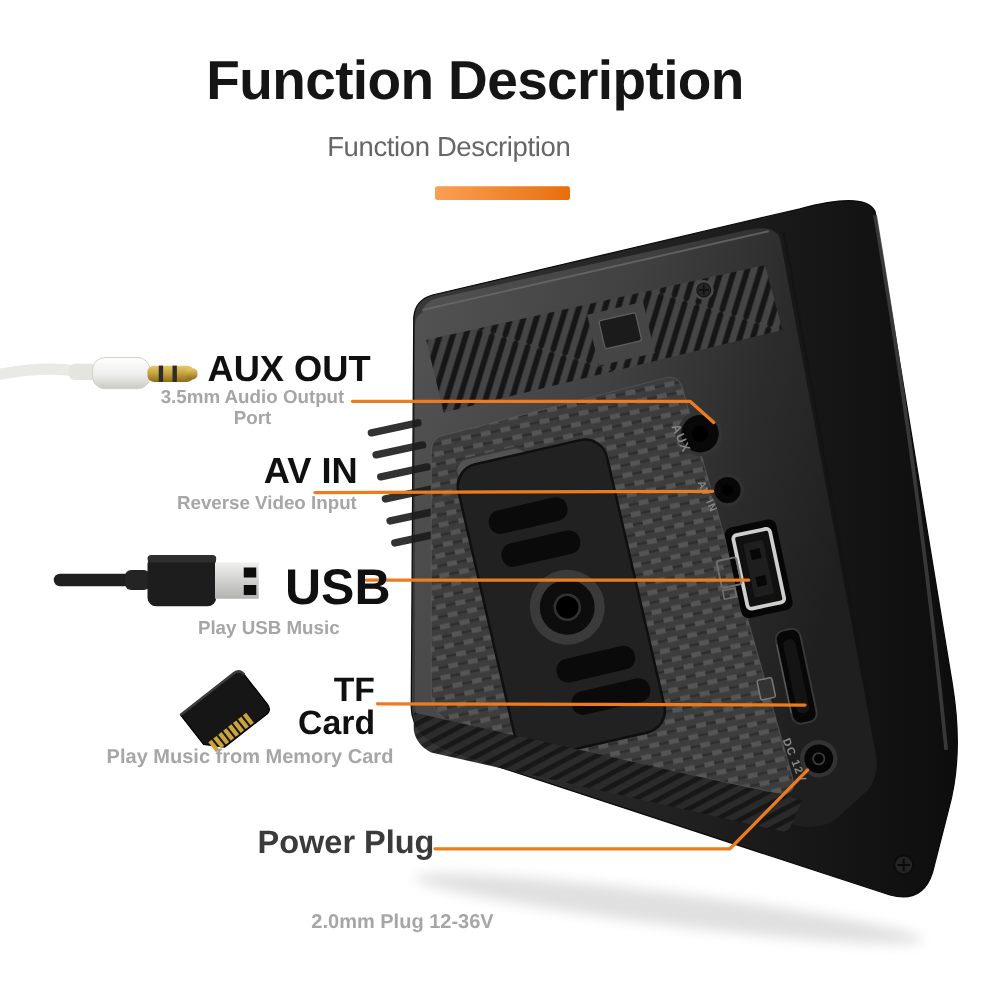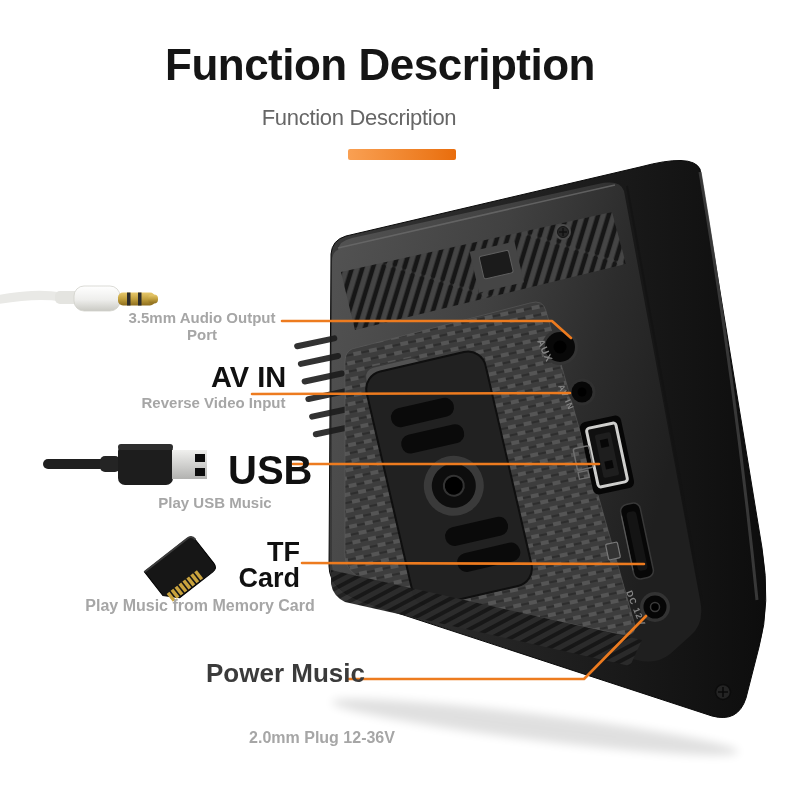--- a/index.html
+++ b/index.html
@@ -237,27 +237,28 @@
         <rect x="-16" y="10" width="3.4" height="10"></rect>
         <rect x="-11" y="10" width="3.4" height="10"></rect>
         <rect x="-6" y="10" width="3.4" height="10"></rect>
         <rect x="-1" y="10" width="3.4" height="10"></rect>
         <rect x="4" y="10" width="3.4" height="10"></rect>
         <rect x="9" y="10" width="3.4" height="10"></rect>
       </g>
     </g>
   </svg>
 
+  <div class="co-title t-aux">AUX OUT</div>
   <div class="co-desc d-aux">3.5mm Audio Output Port</div>
 
   <div class="co-title t-av">AV IN</div>
   <div class="co-desc d-av">Reverse Video Input</div>
 
   <div class="co-title t-usb">USB</div>
   <div class="co-desc d-usb">Play USB Music</div>
 
   <div class="co-title t-tf">TF Card</div>
   <div class="co-desc d-tf">Play Music from Memory Card</div>
 
-  <div class="co-title t-power">Power Music</div>
+  <div class="co-title t-power">Power Plug</div>
   <div class="co-desc d-power">2.0mm Plug 12-36V</div>
 
 </div>
 
 </body></html>

